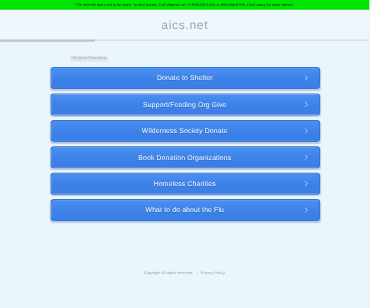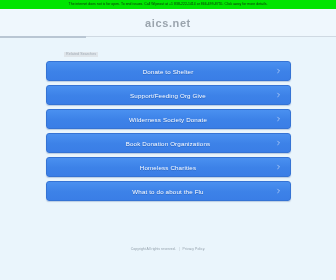--- a/index.html
+++ b/index.html
@@ -52,21 +52,21 @@
     display: flex;
     align-items: center;
     justify-content: center;
     background: #eff7fd;
     box-sizing: border-box;
   }
   .site-title {
     font-size: 11px;
     color: #9aa4ad;
     letter-spacing: 0.6px;
-    font-weight: 700;
+    font-weight: 400;
     margin: 0;
   }
   .header-rule {
     width: 100%;
     height: 1px;
     background: #cfd9e2;
     position: relative;
   }
   .header-rule::after {
     content: "";

